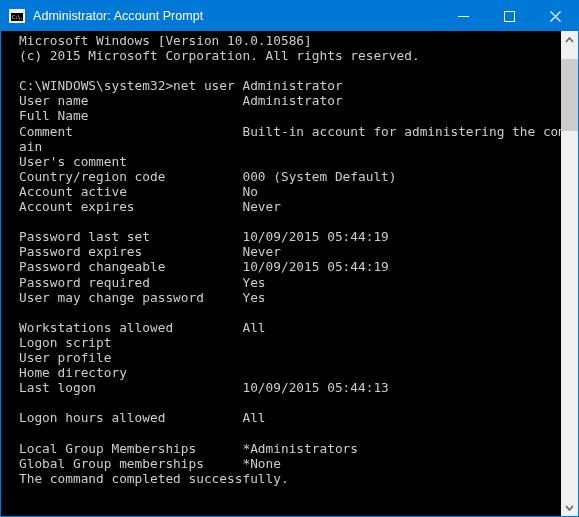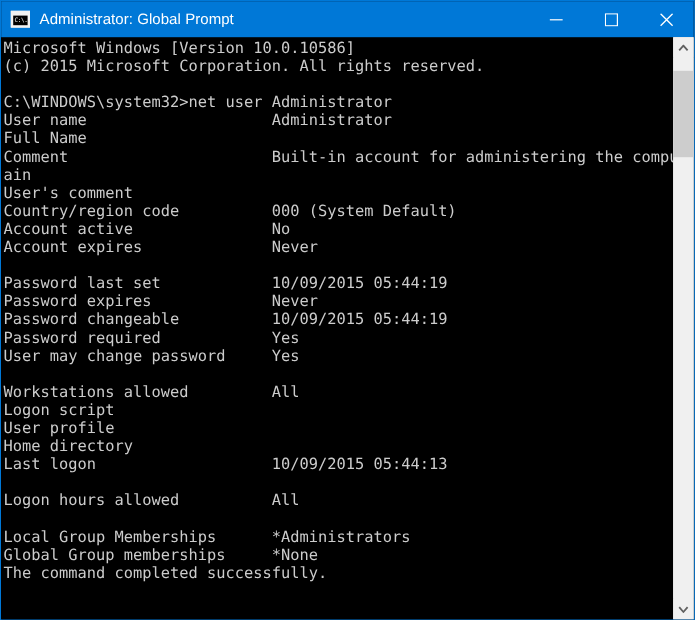--- a/index.html
+++ b/index.html
@@ -106,20 +106,21 @@
     line-height: 15.1px;
     white-space: pre;
     padding: 2px 0 0 2px;
     overflow: hidden;
     letter-spacing: 0px;
     -webkit-font-smoothing: none;
   }
   .console-line {
     height: 15.1px;
     white-space: pre;
+    margin-left: 16px;
   }
 
   
   .scrollbar {
     width: 17px;
     min-width: 17px;
     background: #f0f0f0;
     display: flex;
     flex-direction: column;
     position: relative;
@@ -150,21 +151,21 @@
 </style>
 </head>
 <body>
 
 <div class="window">
 
   <div class="titlebar">
     <div class="title-icon">
       <div class="icon-body">C:\.</div>
     </div>
-    <div class="title-text">Administrator: Global Prompt</div>
+    <div class="title-text">Administrator: Account Prompt</div>
 
     <div class="window-controls">
       <div class="win-btn minimize">
         <svg width="11" height="11" viewBox="0 0 11 11">
           <rect x="0" y="5" width="11" height="1" fill="#ffffff"></rect>
         </svg>
       </div>
       <div class="win-btn maximize">
         <svg width="11" height="11" viewBox="0 0 11 11">
           <rect x="0.5" y="0.5" width="10" height="10" fill="none" stroke="#ffffff" stroke-width="1"></rect>

